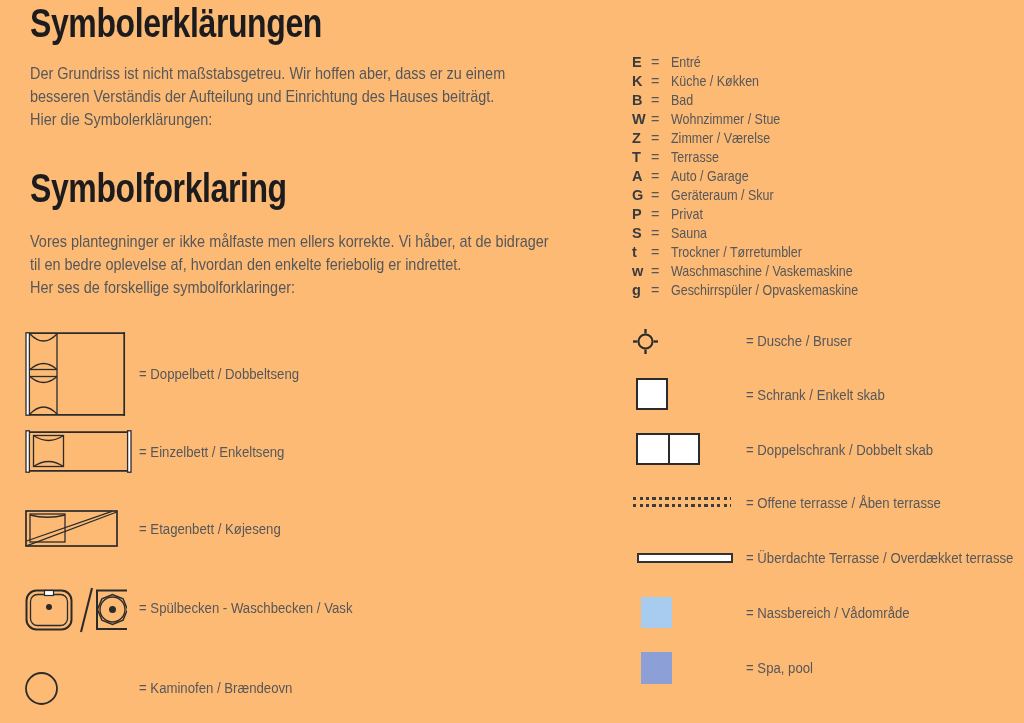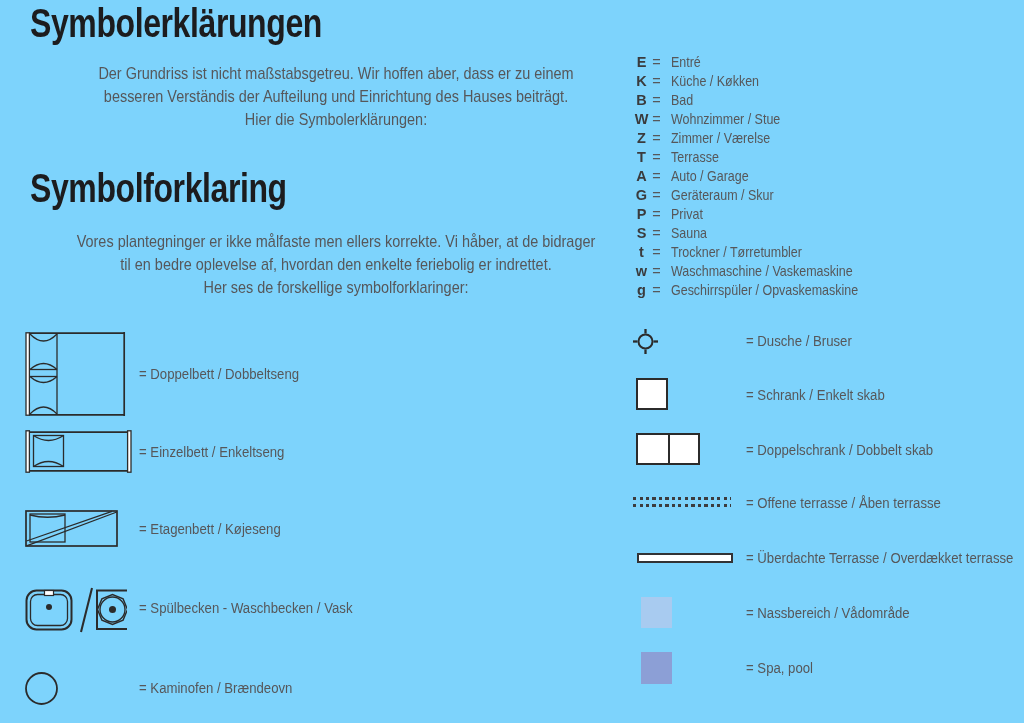--- a/index.html
+++ b/index.html
@@ -1,19 +1,18 @@
 <!DOCTYPE html>
 <html><head>
 <meta charset="utf-8">
 <style>
   html,body{margin:0;padding:0;background:#fff;}
   .page{
-    position:relative;width:1024px;height:723px;background:#7dd3fc;overflow:hidden;
+    position:relative;width:1024px;height:723px;background:#fdba74;overflow:hidden;
     font-family:"Liberation Sans",sans-serif;
-    text-align:center;
   }
   .title{
     position:absolute;left:30px;white-space:nowrap;
     font-size:41px;font-weight:700;letter-spacing:-0.5px;color:#1c1c1e;
     transform:scaleX(0.78);transform-origin:0 0;line-height:44px;
   }
   .para{
     position:absolute;left:30px;width:720px;white-space:pre-line;
     font-size:17px;line-height:23px;color:#56575a;letter-spacing:0;
     transform:scaleX(0.85);transform-origin:0 0;

